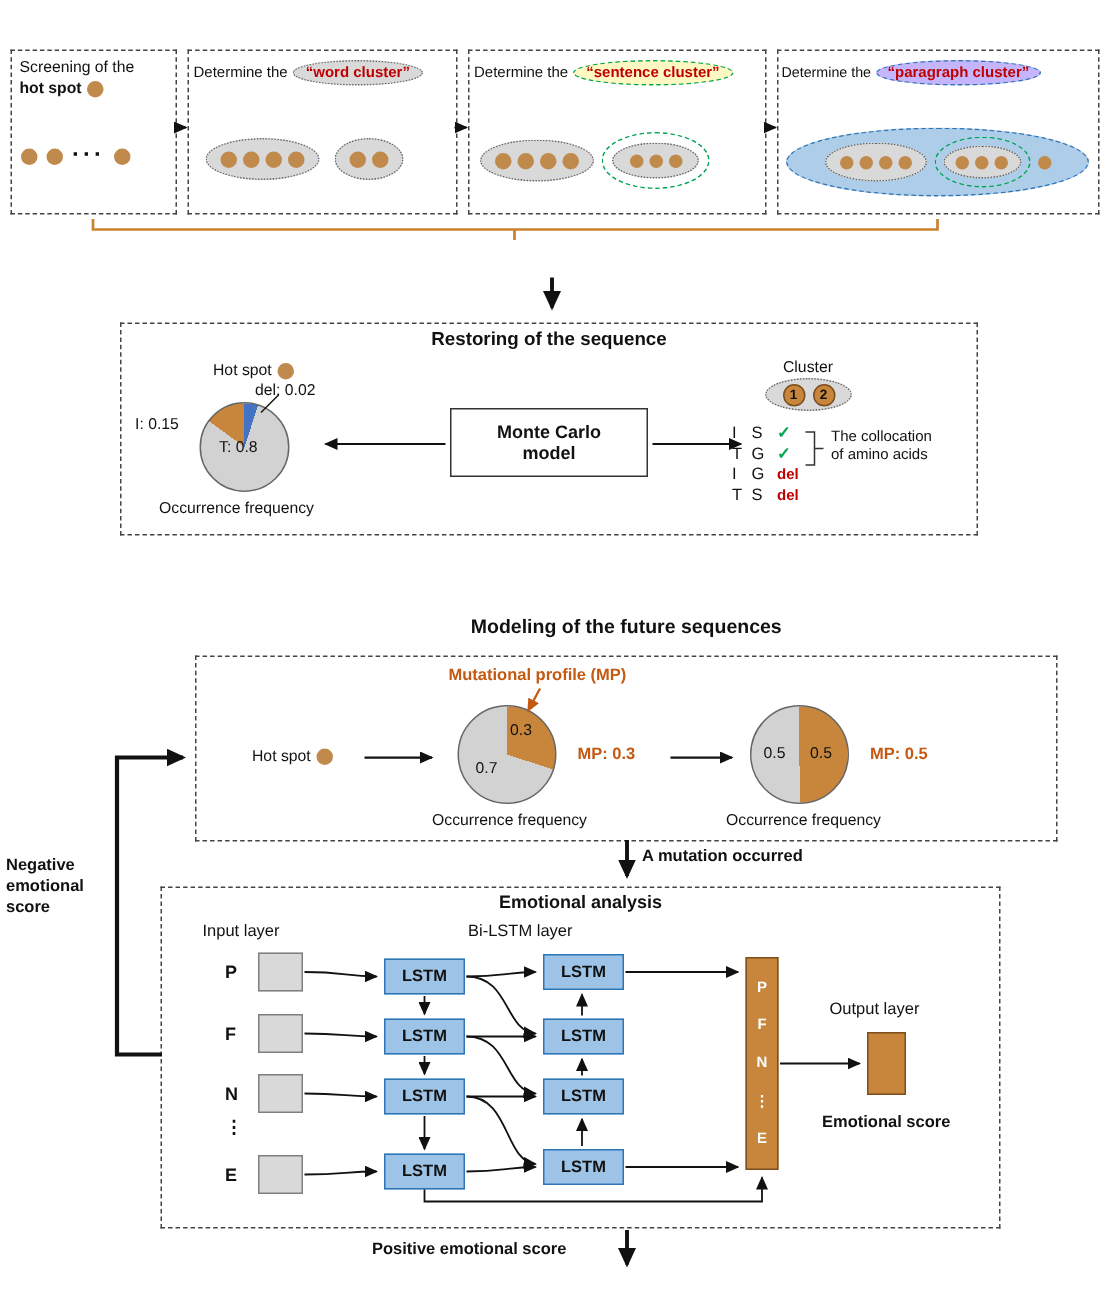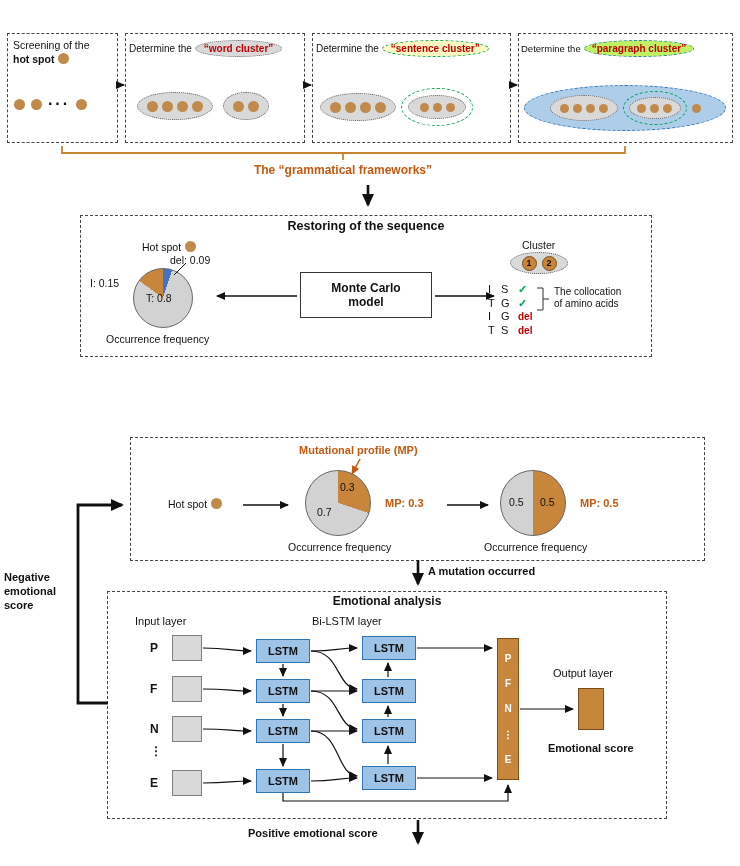--- a/index.html
+++ b/index.html
@@ -15,21 +15,21 @@
   .gell{background:#d9d9d9;border:1.5px dotted #666;border-radius:50%;display:flex;align-items:center;justify-content:center;gap:4px}
   .redlbl{color:#c00000;font-weight:bold;font-size:10px;white-space:nowrap}
   .hdr{display:flex;align-items:center;gap:3px;white-space:nowrap}
   .pie{position:absolute;border-radius:50%;border:1px solid #666}
   .orange{color:#c45911}
   .lstm{position:absolute;width:54px;height:24px;background:#9dc3e6;border:1px solid #2e75b6;display:flex;align-items:center;justify-content:center;font-weight:bold;font-size:11px}
   .inputbox{position:absolute;width:30px;height:26px;background:#d9d9d9;border:1px solid #7f7f7f}
   .ok{color:#00a550;font-weight:bold}
   .del{color:#c00000;font-weight:bold;font-size:10px}
   svg.overlay{position:absolute;left:0;top:0;pointer-events:none}
-  .hotspot{display:flex;align-items:flex-start;gap:4px;white-space:nowrap}
+  .hotspot{display:flex;align-items:flex-end;gap:4px;white-space:nowrap}
 </style>
 </head>
 <body>
 
 <div id="page">
 
 
   <div class="dashedbox" style="left:7px;top:33px;width:111px;height:110px"></div>
   <div class="abs t105" style="left:13px;top:39px">Screening of the</div>
   <div class="abs hotspot" style="left:13px;top:53px">
@@ -82,51 +82,50 @@
         <span class="dot sm"></span>
           <span class="dot sm"></span>
           <span class="dot sm"></span>
       </span>
     </span>
   </div>
 
   <div class="dashedbox" style="left:518px;top:33px;width:215px;height:110px"></div>
   <div class="abs hdr" style="left:521px;top:40px;font-size:9.5px">
     <span>Determine the</span>
-    <span class="gell" style="padding:2px 7px;background:#bef264;border:1.5px dashed #2e75b6">
+    <span class="gell" style="padding:2px 7px;background:#c4b5fd;border:1.5px dashed #2e75b6">
       <span class="redlbl">“paragraph cluster”</span>
     </span>
   </div>
   <div class="abs" style="left:524px;top:85px;width:202px;height:46px;background:#aecde8;border:1.5px dashed #2e75b6;border-radius:50%;display:flex;align-items:center;justify-content:center;gap:5px">
     <span class="gell" style="width:68px;height:26px">
       <span class="dot sm"></span>
         <span class="dot sm"></span>
         <span class="dot sm"></span>
         <span class="dot sm"></span>
     </span>
     <span style="width:64px;height:34px;border:1.5px dashed #00a550;border-radius:50%;display:flex;align-items:center;justify-content:center">
       <span class="gell" style="width:52px;height:22px">
         <span class="dot sm"></span>
           <span class="dot sm"></span>
           <span class="dot sm"></span>
       </span>
     </span>
     <span class="dot sm"></span>
   </div>
 
-  <div class="abs b center orange" style="left:143px;top:163px;width:400px;font-size:12px">The “grammatical frameworks”</div>
 
   <div class="dashedbox" style="left:80px;top:215px;width:572px;height:142px"></div>
   <div class="abs b center" style="left:80px;top:219px;width:572px;font-size:12.5px">Restoring of the sequence</div>
 
   <div class="abs hotspot" style="left:142px;top:241px">
     <span class="t105">Hot spot</span>
     <span class="dot"></span>
   </div>
-  <div class="abs t105" style="left:170px;top:254px">del: 0.09</div>
+  <div class="abs t105" style="left:170px;top:254px">del: 0.02</div>
   <div class="pie" style="left:133px;top:268px;width:60px;height:60px;background:conic-gradient(#4472c4 0deg 18deg,#d2d2d2 18deg 306deg,#c8863c 306deg 360deg)"></div>
   <div class="abs t105" style="left:90px;top:277px">I: 0.15</div>
   <div class="abs t105" style="left:146px;top:292px">T: 0.8</div>
   <div class="abs t105" style="left:106px;top:333px">Occurrence frequency</div>
 
   <div class="abs b center" style="left:300px;top:272px;width:132px;height:46px;background:#fff;border:1px solid #333;display:flex;align-items:center;justify-content:center;font-size:12px;padding:0 18px">Monte Carlo model</div>
 
   <div class="abs t105" style="left:522px;top:239px">Cluster</div>
   <div class="abs gell" style="left:510px;top:252px;width:58px;height:22px;gap:5px">
     <span style="width:15px;height:15px;border-radius:50%;background:#c8863c;border:1px solid #7a4f1d;display:flex;align-items:center;justify-content:center;font-size:9px;font-weight:bold">1</span>
@@ -137,20 +136,21 @@
     <div><span style="display:inline-block;width:13px">I</span><span style="display:inline-block;width:17px">S</span><span class="ok">✓</span></div>
     <div><span style="display:inline-block;width:13px">T</span><span style="display:inline-block;width:17px">G</span><span class="ok">✓</span></div>
     <div><span style="display:inline-block;width:13px">I</span><span style="display:inline-block;width:17px">G</span><span class="del">del</span></div>
     <div><span style="display:inline-block;width:13px">T</span><span style="display:inline-block;width:17px">S</span><span class="del">del</span></div>
   </div>
   <div class="abs t10" style="left:554px;top:286px;line-height:12px">
     <div>The collocation</div>
     <div>of amino acids</div>
   </div>
 
+  <div class="abs b center" style="left:130px;top:410px;width:575px;font-size:13px">Modeling of the future sequences</div>
   <div class="dashedbox" style="left:130px;top:437px;width:575px;height:124px"></div>
 
   <div class="abs b orange t11" style="left:299px;top:444px">Mutational profile (MP)</div>
 
   <div class="abs hotspot" style="left:168px;top:498px">
     <span class="t105">Hot spot</span>
     <span class="dot"></span>
   </div>
 
   <div class="pie" style="left:305px;top:470px;width:66px;height:66px;background:conic-gradient(#c8863c 0deg 108deg,#d2d2d2 108deg 360deg)"></div>

